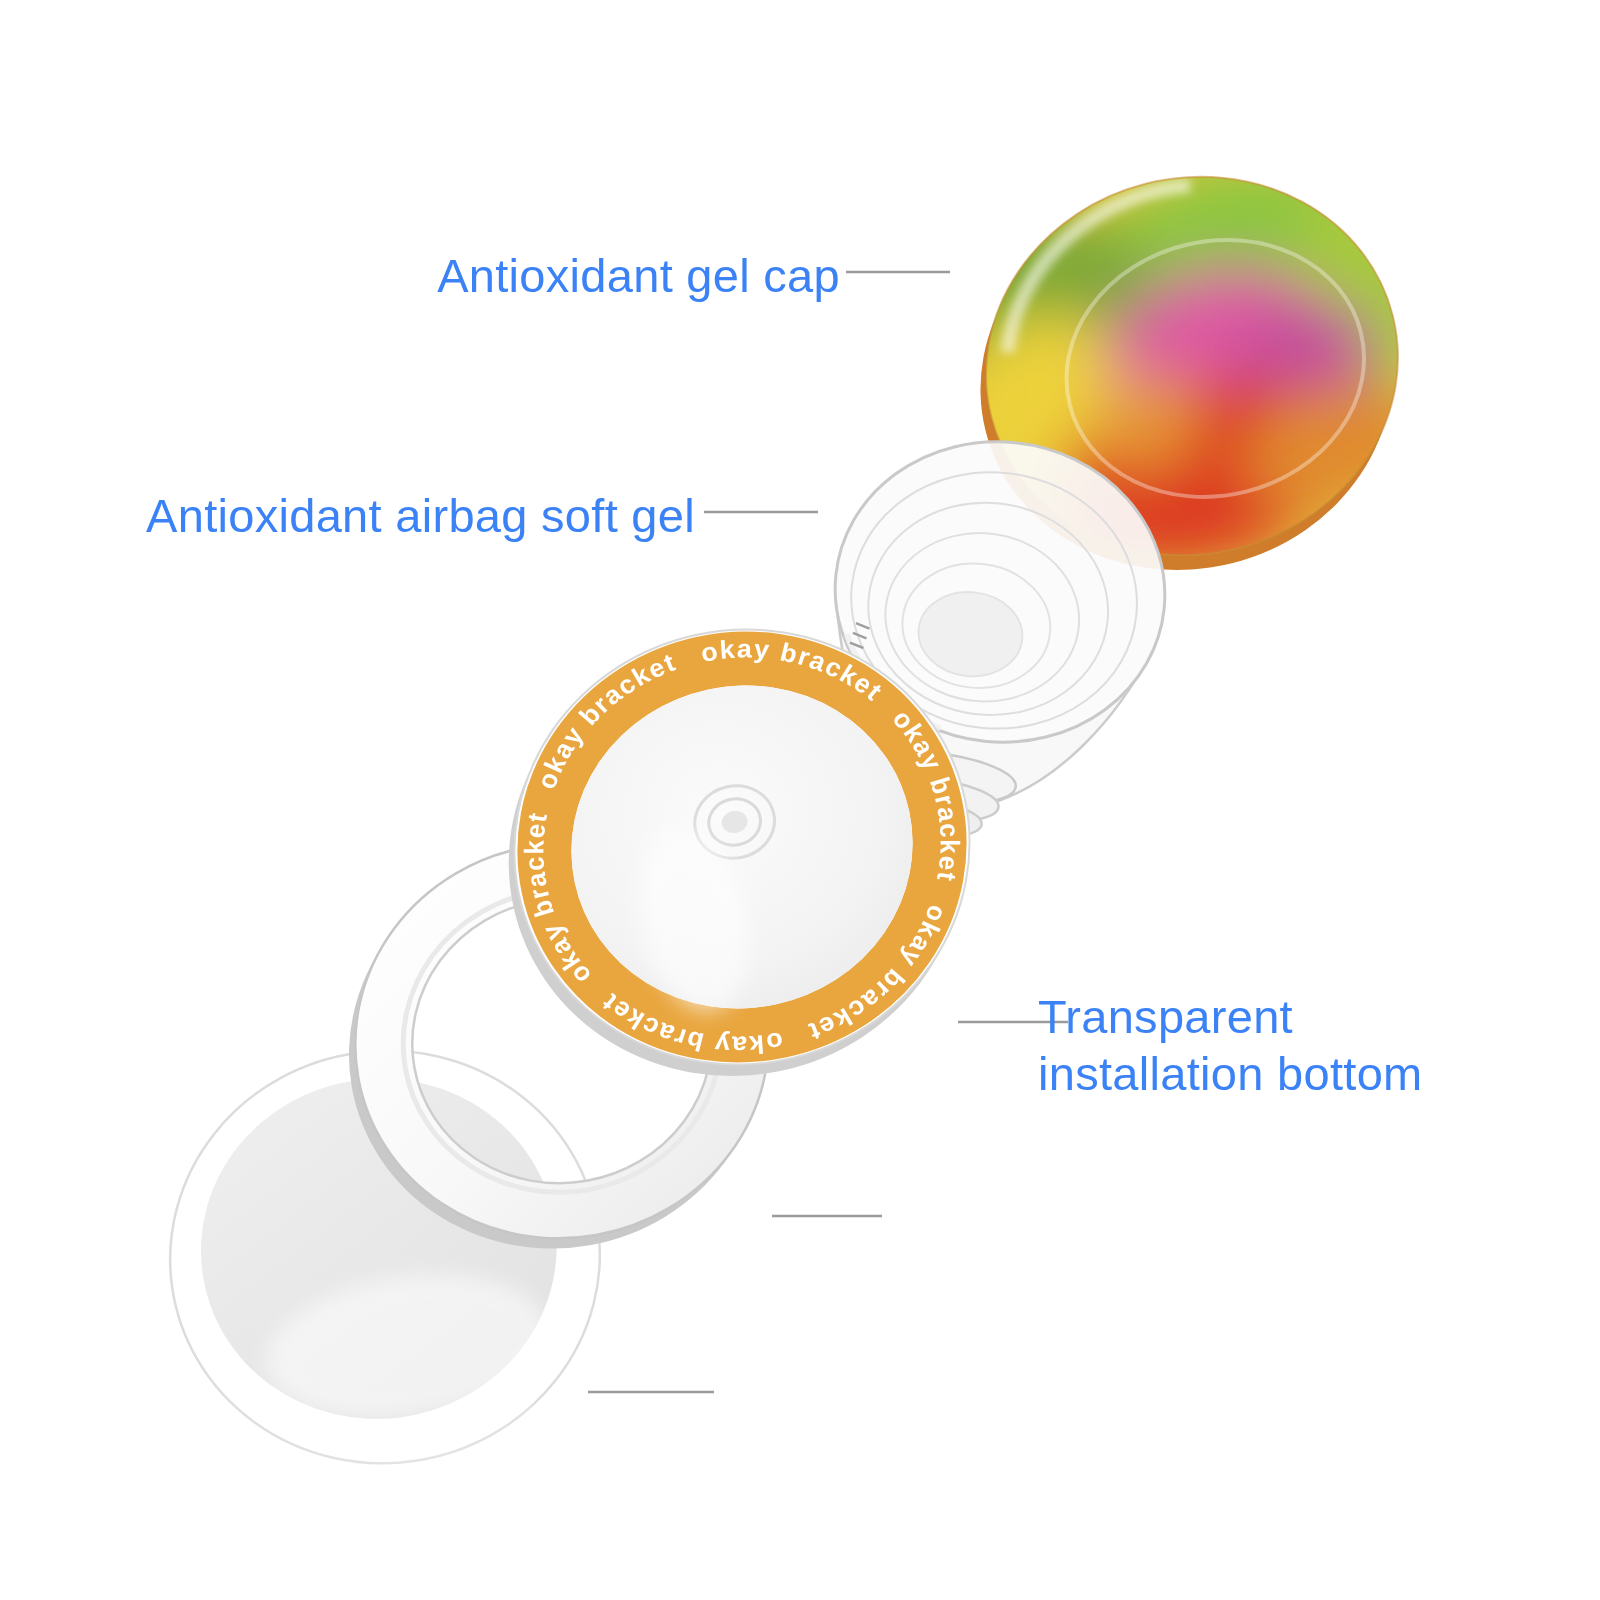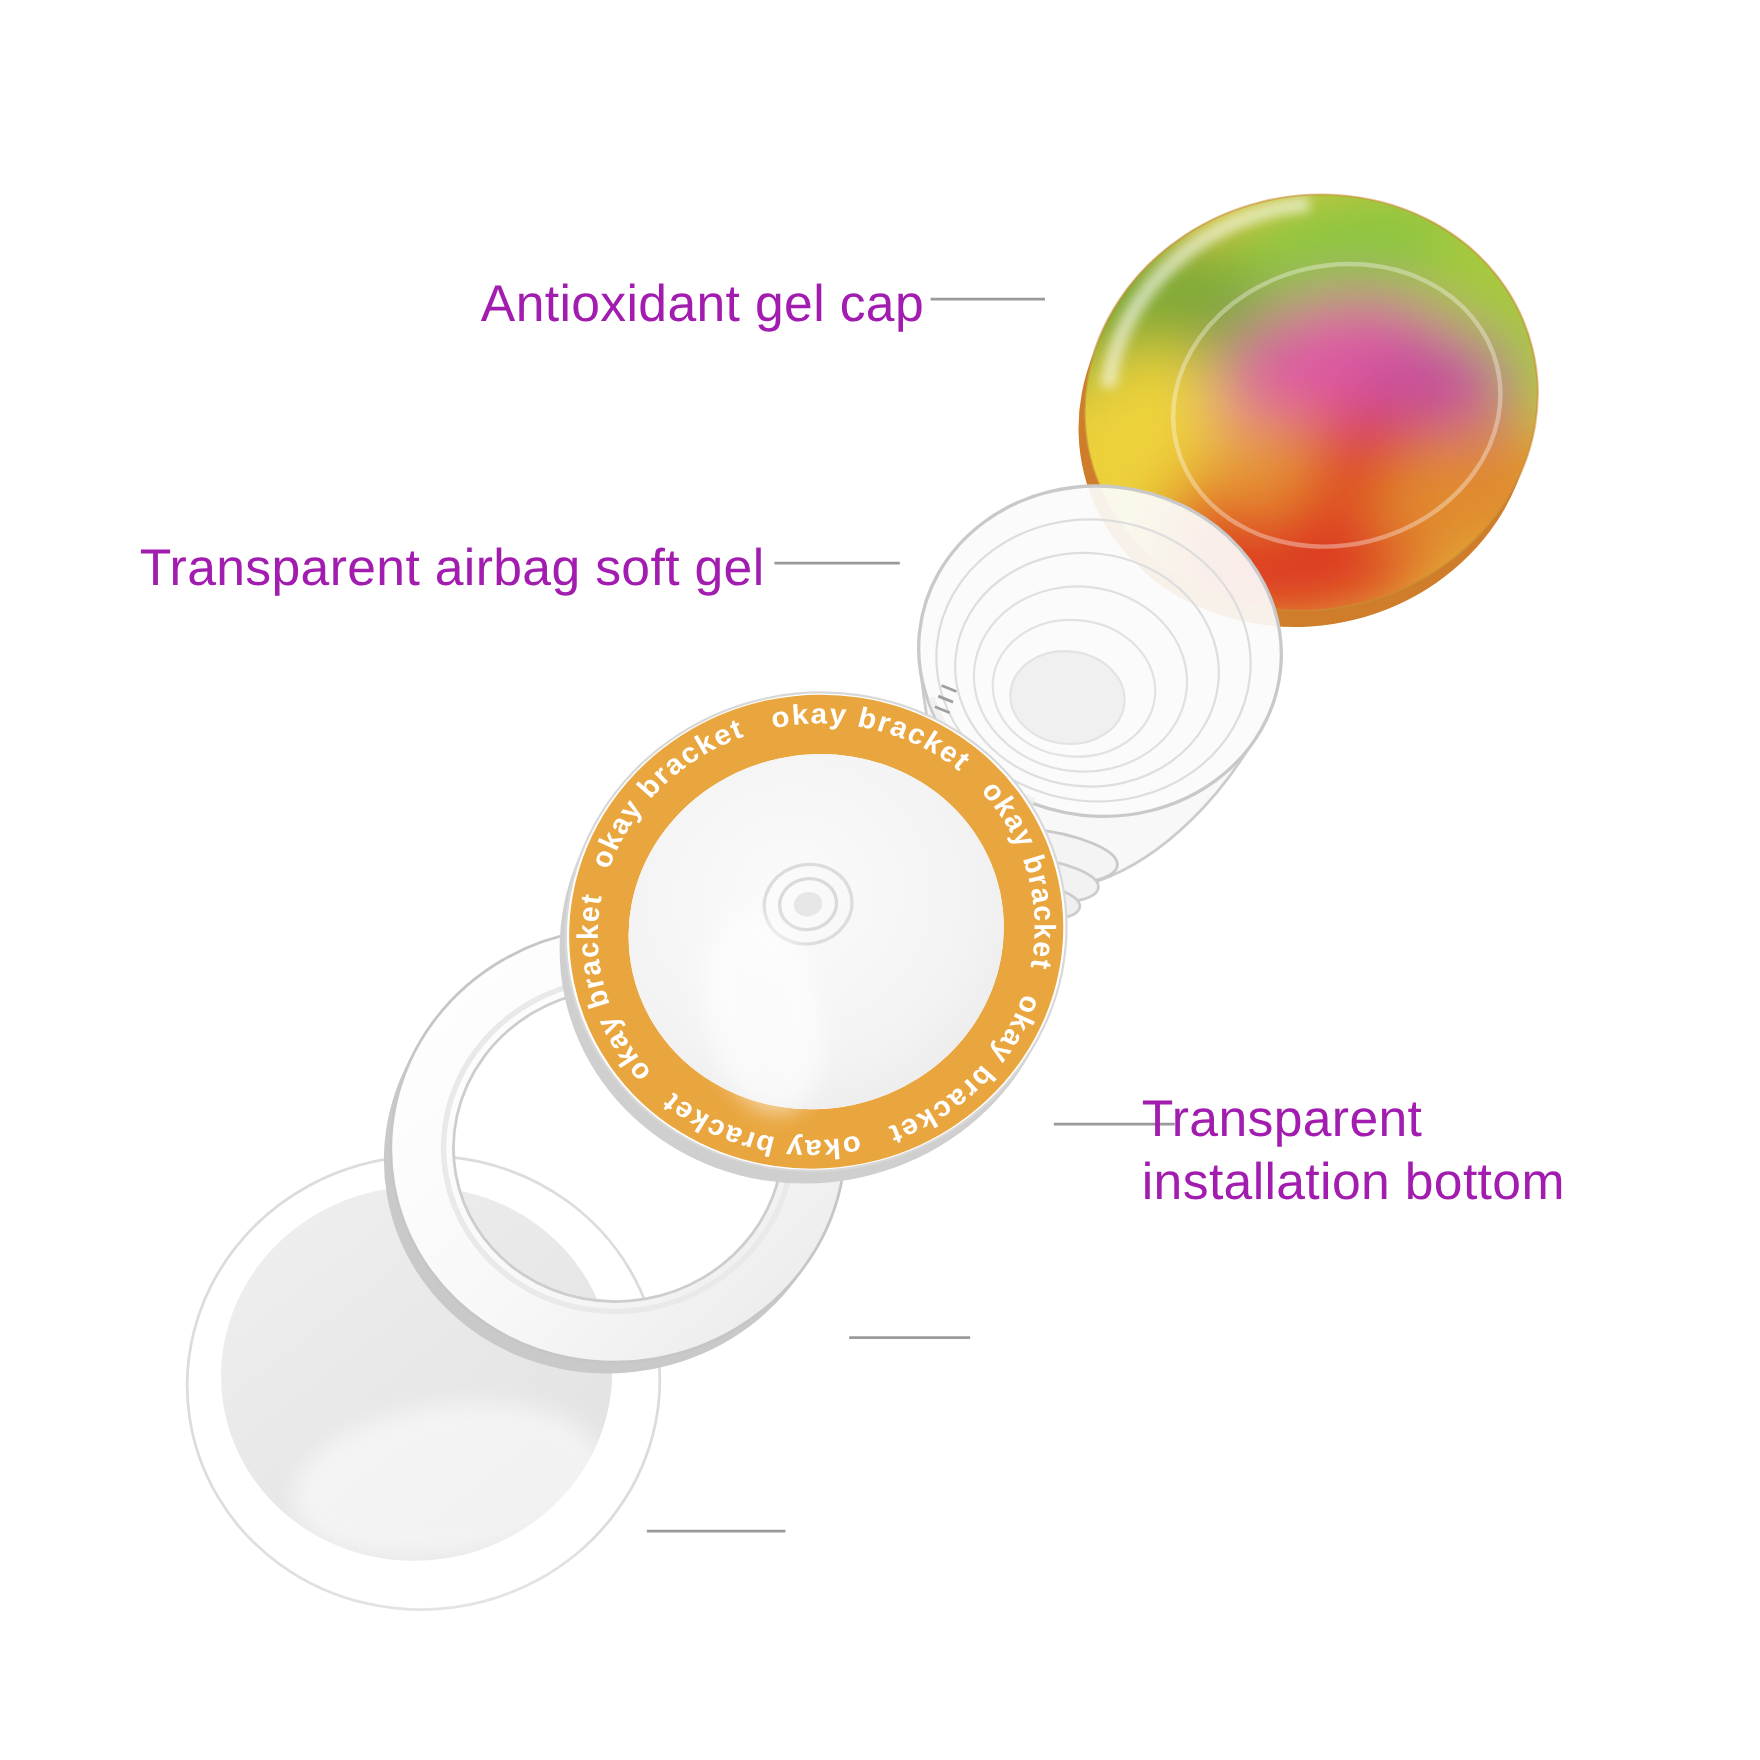--- a/index.html
+++ b/index.html
@@ -8,21 +8,21 @@
     width: 1600px;
     height: 1600px;
     background: #ffffff;
     overflow: hidden;
     font-family: "Liberation Sans", sans-serif;
   }
   .scene-svg { position: absolute; left: 0; top: 0; }
   .label {
     position: absolute;
     font-size: 47px;
-    color: #a21caf;
+    color: #3b82f6;
     line-height: 1.22;
     letter-spacing: 0.3px;
     font-weight: 400;
   }
   .right { text-align: right; }
 </style>
 </head>
 <body>
 
 <div class="canvas">
@@ -138,19 +138,19 @@
       <line x1="846" y1="272" x2="950" y2="272"></line>
       <line x1="704" y1="512" x2="818" y2="512"></line>
       <line x1="958" y1="1022" x2="1068" y2="1022"></line>
       <line x1="772" y1="1216" x2="882" y2="1216"></line>
       <line x1="588" y1="1392" x2="714" y2="1392"></line>
     </g>
   </svg>
 
   <div class="label right" style="left:340px; top:247px; width:500px;">Antioxidant gel cap</div>
 
-  <div class="label right" style="left:60px; top:487px; width:635px;">Transparent airbag soft gel</div>
+  <div class="label right" style="left:60px; top:487px; width:635px;">Antioxidant airbag soft gel</div>
 
   <div class="label" style="left:1038px; top:988px; width:470px;">Transparent installation bottom</div>
 
 
 
 </div>
 
 </body></html>

